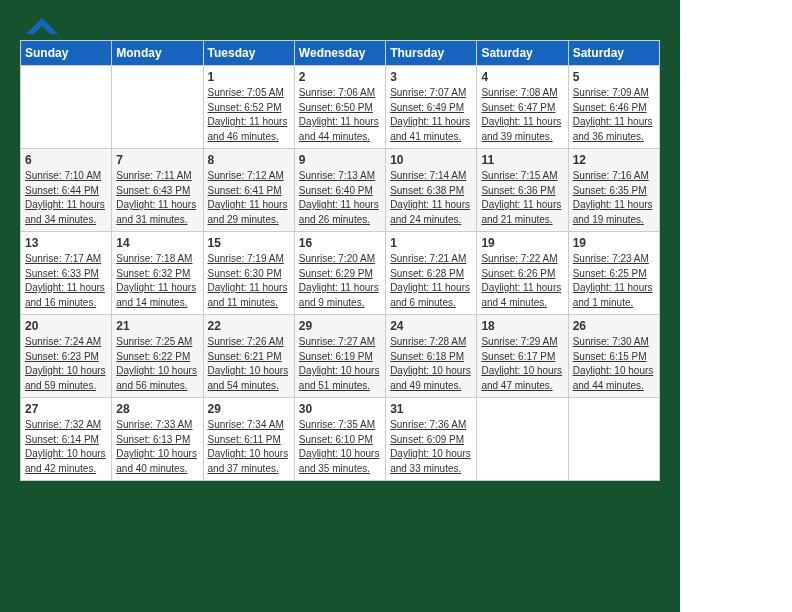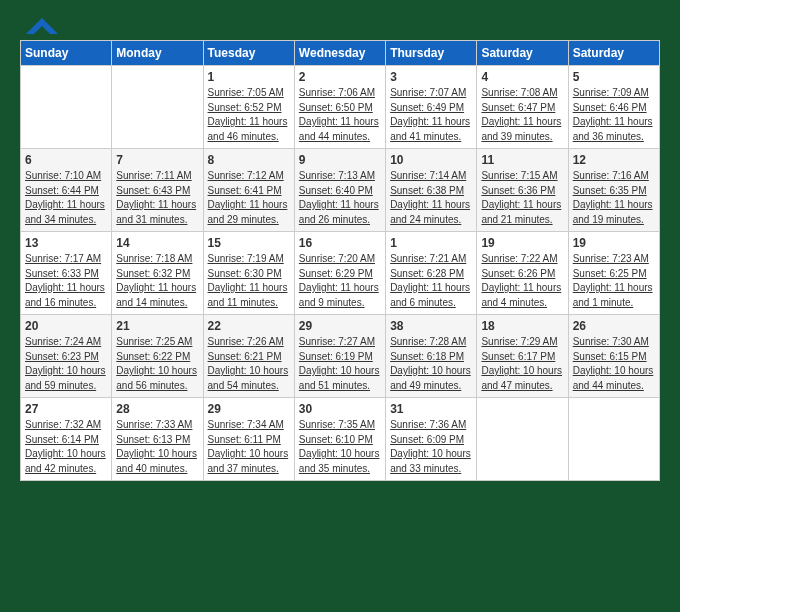--- a/index.html
+++ b/index.html
@@ -211,21 +211,21 @@
           </td>
           <td>
             <span class="day-num">22</span>
             <div class="day-detail">Sunrise: 7:26 AM<br>Sunset: 6:21 PM<br>Daylight: 10 hours and 54 minutes.</div>
           </td>
           <td>
             <span class="day-num">29</span>
             <div class="day-detail">Sunrise: 7:27 AM<br>Sunset: 6:19 PM<br>Daylight: 10 hours and 51 minutes.</div>
           </td>
           <td>
-            <span class="day-num">38</span>
+            <span class="day-num">24</span>
             <div class="day-detail">Sunrise: 7:28 AM<br>Sunset: 6:18 PM<br>Daylight: 10 hours and 49 minutes.</div>
           </td>
           <td>
             <span class="day-num">18</span>
             <div class="day-detail">Sunrise: 7:29 AM<br>Sunset: 6:17 PM<br>Daylight: 10 hours and 47 minutes.</div>
           </td>
           <td>
             <span class="day-num">26</span>
             <div class="day-detail">Sunrise: 7:30 AM<br>Sunset: 6:15 PM<br>Daylight: 10 hours and 44 minutes.</div>
           </td>

